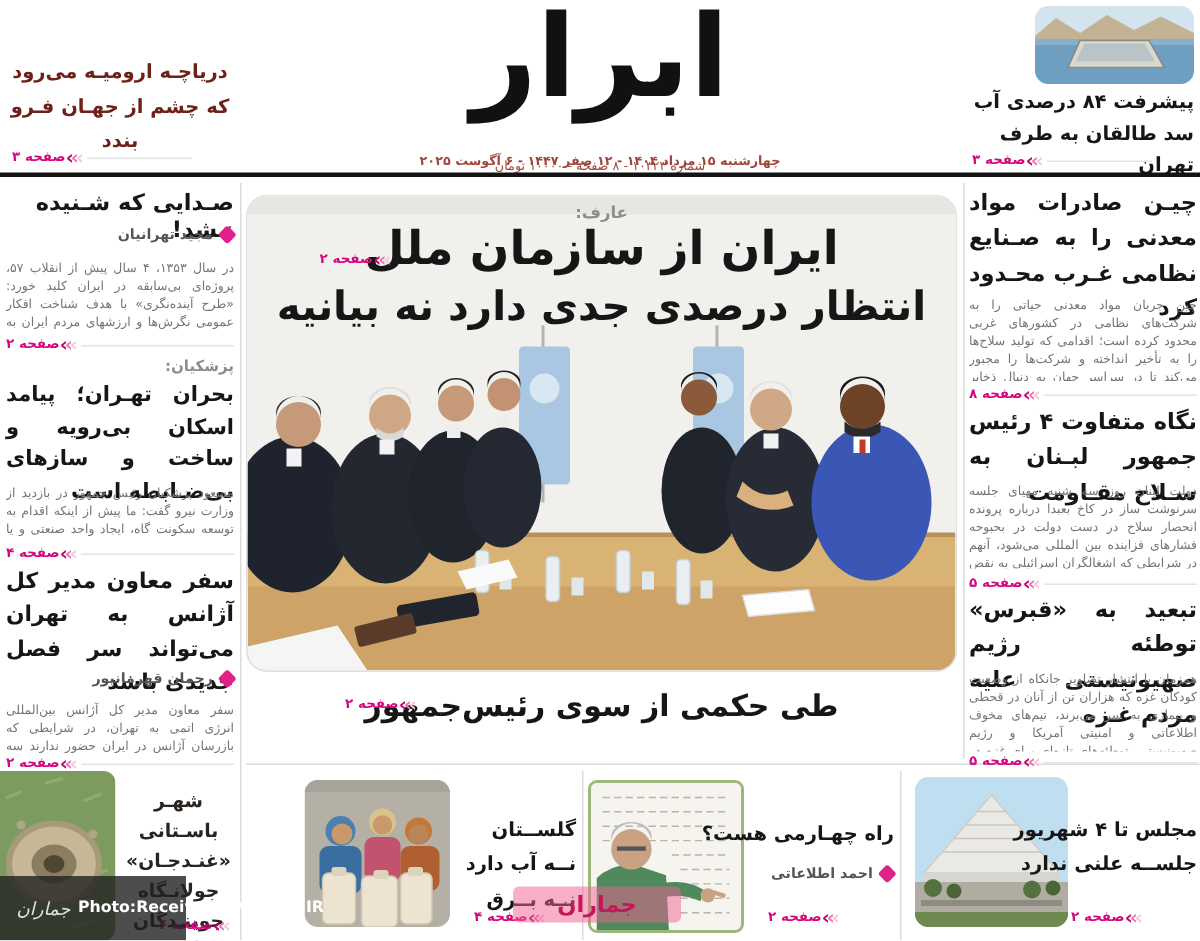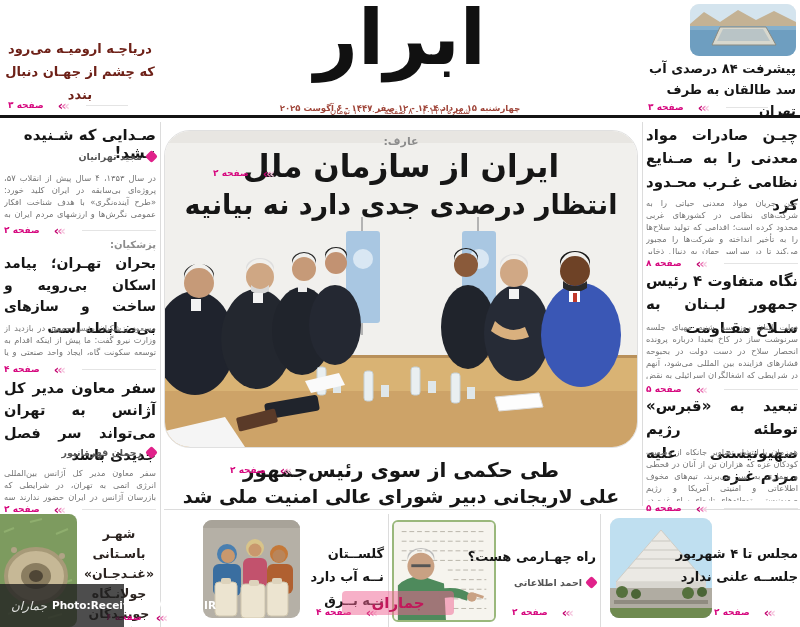--- a/index.html
+++ b/index.html
@@ -6,21 +6,21 @@
   html,body{background:#ffffff}
   .page{position:relative;width:800px;height:627px;background:#fff;overflow:hidden;
         font-family:"DejaVu Sans",sans-serif;direction:rtl;color:#161616}
   .abs{position:absolute}
   .hl{font-weight:bold;color:#161616;direction:rtl}
   .center{text-align:center}
   .right{text-align:right}
   .body-txt{direction:rtl;text-align:justify;color:#757575;font-size:8.3px;line-height:1.45;overflow:hidden}
   .rule{background:#dcdcdc}
   .black-rule{background:#141414}
-  .badge{display:flex;align-items:center;direction:ltr;gap:16px;font-size:9px;font-weight:bold;color:#d6077e;line-height:1}
+  .badge{display:flex;align-items:center;direction:ltr;gap:2px;font-size:9px;font-weight:bold;color:#d6077e;line-height:1}
   .badge .b-txt{direction:rtl;white-space:nowrap}
   .badge .chev{display:flex;line-height:1;font-weight:bold;font-size:13px}
   .badge .chev i{font-style:normal;margin-left:-2px}
   .badge .chev i:nth-child(1){color:#c0006d}
   .badge .chev i:nth-child(2){color:#ea74b4}
   .badge .chev i:nth-child(3){color:#f5c6de}
   .badge .b-line{flex:1;height:1px;background:#e4e4e4}
   .byline{display:flex;direction:ltr;justify-content:flex-end;align-items:center;gap:5px;
           font-size:9.5px;font-weight:bold;color:#555}
   .diamond{width:9px;height:9px;background:#e0218a;transform:rotate(45deg);border-radius:2px;flex:0 0 auto}
@@ -34,21 +34,21 @@
                  font-family:"DejaVu Sans",sans-serif;direction:ltr;text-align:left}
   .credit .script{font-size:12px;font-style:italic;opacity:.85;direction:rtl}
   .pink-wm{background:rgba(240,98,146,.5);border-radius:4px;display:flex;align-items:center;justify-content:center;
            color:#c2185b;font-weight:bold;font-size:15px;z-index:5;letter-spacing:4px}
 </style>
 </head>
 <body>
 
 <div class="page">
 
-  <div class="abs hl center" style="left:2px;top:38px;width:156px;font-size:13px;line-height:1.75;color:#6e2118">دریاچـه ارومیـه می‌رود که چشم از جهـان دنبال بندد</div>
+  <div class="abs hl center" style="left:2px;top:38px;width:156px;font-size:13px;line-height:1.75;color:#6e2118">دریاچـه ارومیـه می‌رود که چشم از جهـان فـرو بندد</div>
   <div class="abs badge" style="left:8px;top:99px;width:120px">
     <span class="b-txt">صفحه ۳</span>
     <span class="chev">
         <i>‹</i>
         <i>‹</i>
         <i>‹</i>
       </span>
     <span class="b-line"></span>
   </div>
 
@@ -78,21 +78,21 @@
   </div>
 
   <div class="abs black-rule" style="left:0;top:115px;width:800px;height:3px"></div>
 
   <div class="abs rule" style="left:160px;top:122px;width:1px;height:505px"></div>
   <div class="abs rule" style="left:642px;top:122px;width:1px;height:384px"></div>
   <div class="abs rule" style="left:600px;top:514px;width:1px;height:113px"></div>
   <div class="abs rule" style="left:388px;top:514px;width:1px;height:113px"></div>
   <div class="abs rule" style="left:164px;top:509px;width:636px;height:1px"></div>
 
-  <div class="abs" style="left:164px;top:130px;width:474px;height:318px;border:1px solid #e0e0e0;border-radius:26px;overflow:hidden">
+  <div class="abs" style="left:164px;top:130px;width:474px;height:318px;border:1px solid #e0e0e0;border-radius:14px;overflow:hidden">
     <svg viewBox="0 0 472 316" preserveAspectRatio="none" style="position:absolute;inset:0;width:100%;height:100%">
       <rect width="472" height="316" fill="#f1f0ed"></rect>
       <rect width="472" height="12" fill="#e8e6e2"></rect>
       <rect x="196" y="86" width="2" height="118" fill="#b3b3b3"></rect>
       <rect x="181" y="100" width="34" height="92" rx="3" fill="#a9c7e2"></rect>
       <circle cx="198" cy="128" r="10" fill="#d9e7f3"></circle>
       <rect x="312" y="86" width="2" height="118" fill="#b3b3b3"></rect>
       <rect x="297" y="100" width="34" height="92" rx="3" fill="#a9c7e2"></rect>
       <circle cx="314" cy="128" r="10" fill="#d9e7f3"></circle>
 
@@ -180,21 +180,20 @@
 
   <div class="abs hl center" style="left:165px;top:458px;width:472px;font-size:20px">طی حکمی از سوی رئیس‌جمهور</div>
   <div class="abs badge" style="left:230px;top:464px">
     <span class="b-txt">صفحه ۲</span>
     <span class="chev">
         <i>‹</i>
         <i>‹</i>
         <i>‹</i>
       </span>
   </div>
-  <div class="abs hl center" style="left:165px;top:485px;width:472px;font-size:19px">علی لاریجانی دبیر شورای عالی امنیت ملی شد</div>
 
   <div class="abs hl right" style="left:646px;top:124px;width:152px;font-size:15px;line-height:1.55;text-align:justify">چیـن صادرات مواد معدنی را به صـنایع نظامی غـرب محـدود کرد</div>
   <div class="abs body-txt" style="left:646px;top:197px;width:152px;max-height:57px">چین جریان مواد معدنی حیاتی را به شرکت‌های نظامی در کشورهای غربی محدود کرده است؛ اقدامی که تولید سلاح‌ها را به تأخیر انداخته و شرکت‌ها را مجبور می‌کند تا در سراسر جهان به دنبال ذخایر مواد معدنی مورد نیاز برای ساخت همه چیز از گلوله گرفته تا...</div>
   <div class="abs badge" style="left:646px;top:257px;width:152px">
     <span class="b-txt">صفحه ۸</span>
     <span class="chev">
         <i>‹</i>
         <i>‹</i>
         <i>‹</i>
       </span>

